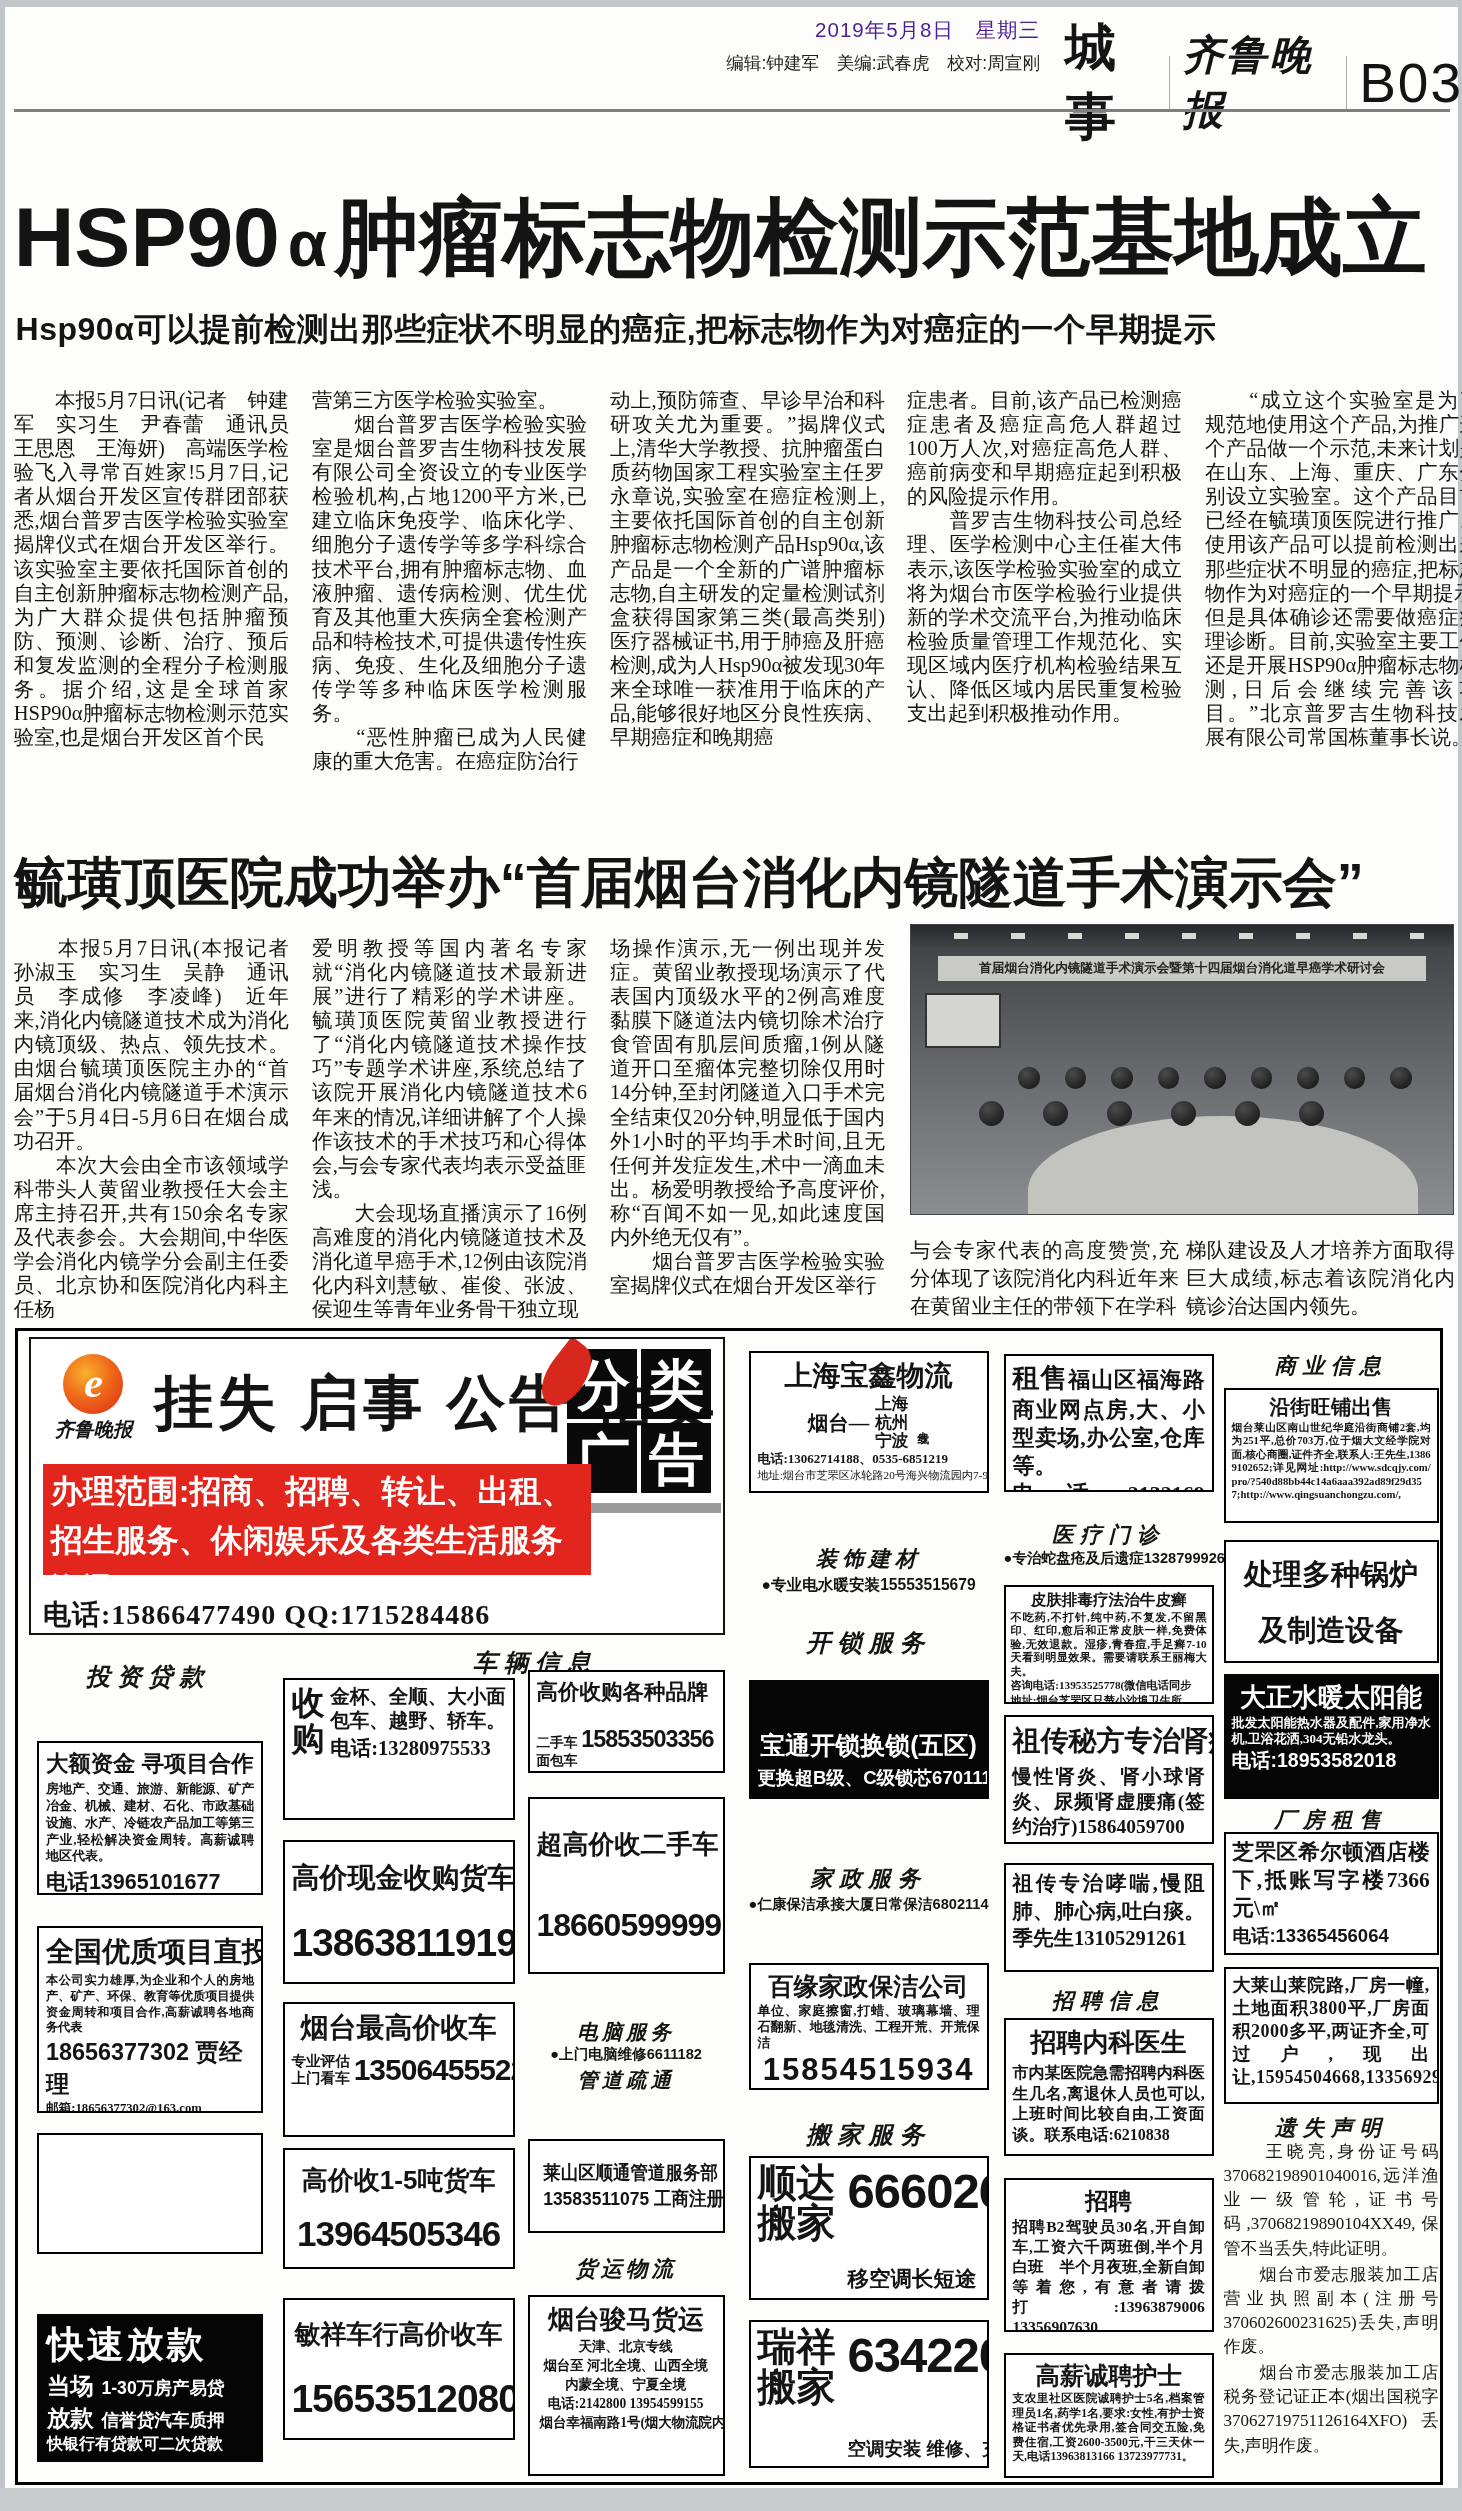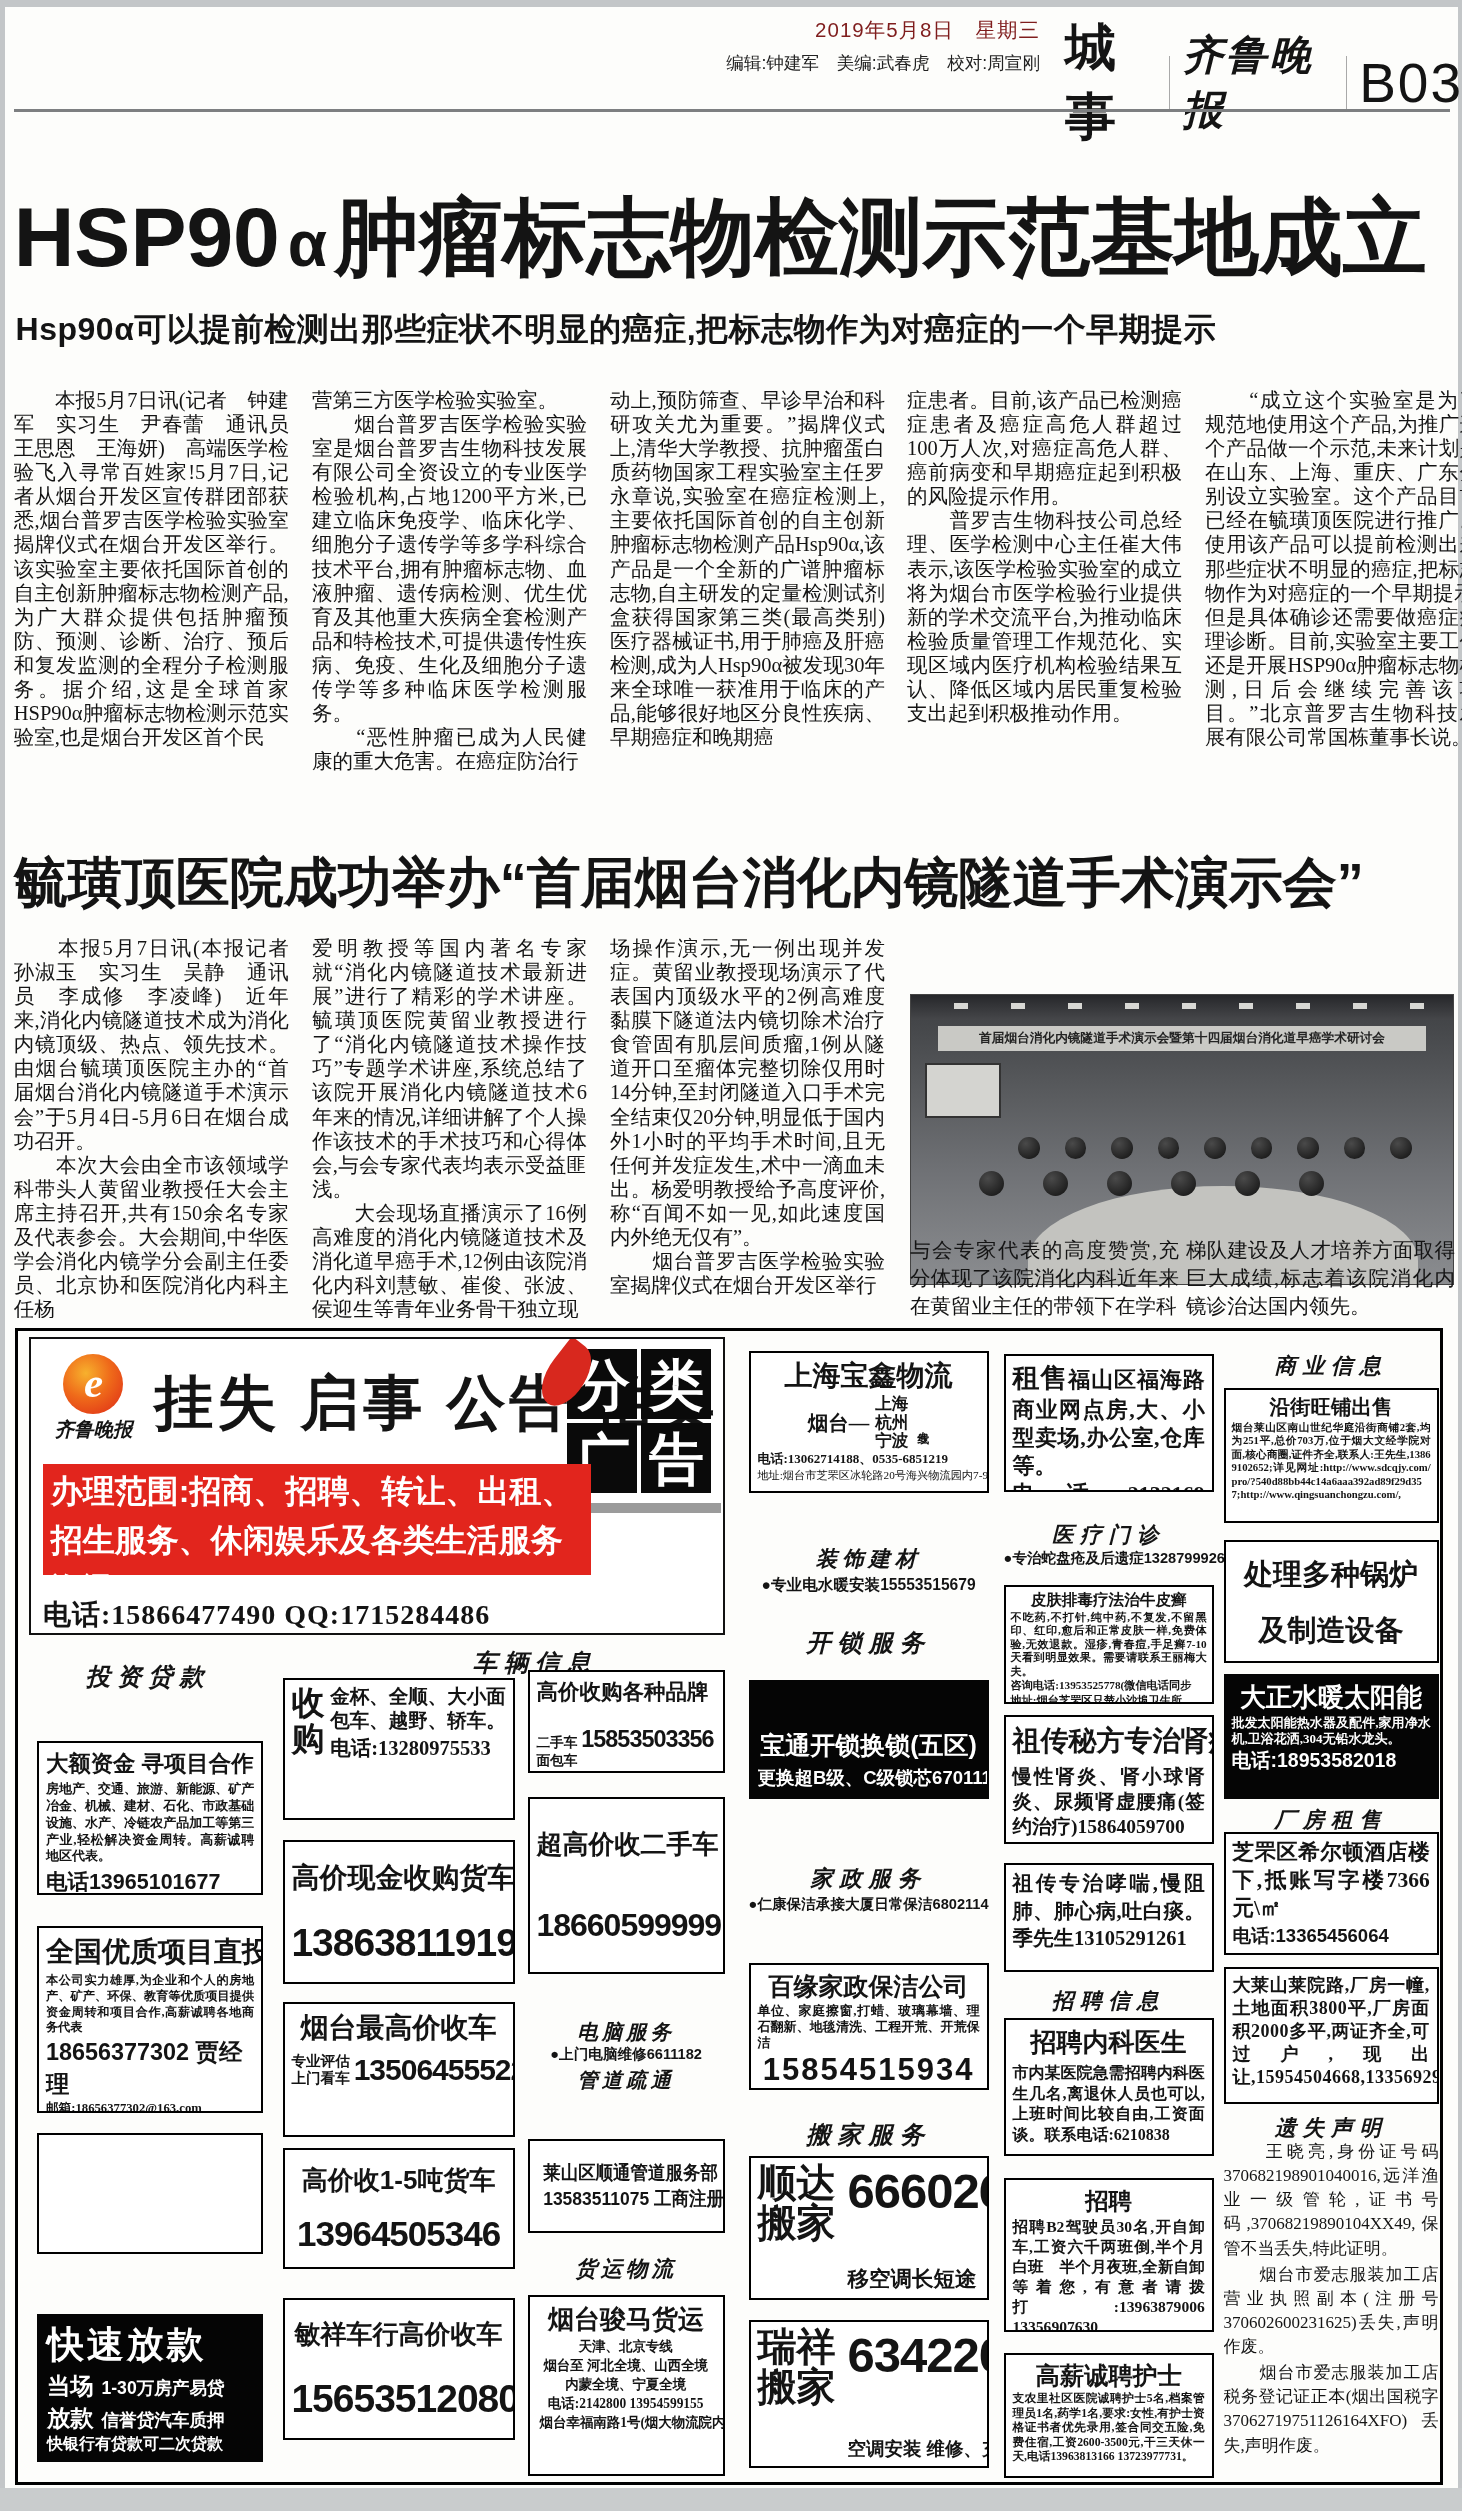--- a/index.html
+++ b/index.html
@@ -6,21 +6,21 @@
   body{background:#9ea1a3;font-family:"Liberation Serif","DejaVu Serif",serif;}
   #page{position:relative;width:1463px;height:2511px;background:#fdfdfb;margin:0 auto;overflow:hidden;color:#141414;}
   .edge{position:absolute;background:#c3c6c8;}
   #edge-top{left:0;top:0;width:1463px;height:6.8px;}
   #edge-bottom{left:0;top:2488px;width:1463px;height:23.4px;background:#c9cccd;}
   #edge-left{left:0;top:0;width:4.9px;height:2511px;}
   #edge-right{left:1458px;top:0;width:4.9px;height:2511px;}
 
   
   #hdr-block{position:absolute;left:0;top:15.6px;width:1040px;text-align:right;font-family:"Liberation Sans","DejaVu Sans",sans-serif;}
-  #hdr-date{font-size:20.5px;letter-spacing:1px;color:#7f1d1d;}
+  #hdr-date{font-size:20.5px;letter-spacing:1px;color:#4c1d95;}
   #hdr-editors{font-size:17.6px;margin-top:7.8px;color:#222;}
   #masthead{position:absolute;left:1065px;top:13.7px;display:flex;align-items:center;}
   #sec-name{font-size:51px;font-weight:900;font-family:"Liberation Sans","DejaVu Sans",sans-serif;letter-spacing:2px;}
   .vbar{width:2px;height:53px;background:#a9a9a9;margin:0 11.7px;}
   #paper-name{font-size:41px;font-weight:700;font-style:italic;font-family:"Liberation Serif","DejaVu Serif",serif;letter-spacing:2.9px;}
   #page-no{font-size:55px;font-family:"Liberation Sans","DejaVu Sans",sans-serif;font-weight:400;letter-spacing:2px;}
   #hrule{position:absolute;left:13.7px;top:109px;width:1436px;height:2.9px;background:#7d7f81;}
 
   
   #a1-headline{position:absolute;left:13.7px;top:181px;width:1438px;font-family:"Liberation Sans","DejaVu Sans",sans-serif;font-size:84px;font-weight:900;white-space:nowrap;letter-spacing:0px;}
@@ -29,21 +29,21 @@
   .ncol{position:absolute;top:388px;width:275px;height:386px;font-size:20.5px;line-height:1.175;overflow:hidden;}
   .apara{margin:0;text-align:justify;}
   #a1c1{left:13.7px;} #a1c2{left:312px;} #a1c3{left:610px;} #a1c4{left:907px;} #a1c5{left:1205px;}
 
   
   #a2-headline{position:absolute;left:13.7px;top:847px;width:1438px;font-family:"Liberation Sans","DejaVu Sans",sans-serif;font-size:54px;font-weight:900;white-space:nowrap;}
   .ncol2{position:absolute;top:936px;width:275px;height:382px;font-size:20.5px;line-height:1.175;overflow:hidden;}
   #a2c1{left:13.7px;} #a2c2{left:312px;} #a2c3{left:610px;}
 
   
-  #photo{position:absolute;left:910px;top:994px;width:542px;height:289px;border:1px solid #444;background:linear-gradient(180deg,#3c3e41 0%,#595b5e 34%,#707276 62%,#8b8d90 100%);overflow:hidden;}
+  #photo{position:absolute;left:910px;top:924px;width:542px;height:289px;border:1px solid #444;background:linear-gradient(180deg,#3c3e41 0%,#595b5e 34%,#707276 62%,#8b8d90 100%);overflow:hidden;}
   #ph-ceiling{position:absolute;left:0;top:0;width:542px;height:25px;background:linear-gradient(#26272a,#46474a);}
   #ph-lights{position:absolute;left:0;top:7.8px;width:542px;height:5.9px;background:repeating-linear-gradient(90deg,transparent 0 43px,#d8d8d4 43px 57px);}
   #ph-banner{position:absolute;left:27px;top:31px;width:488px;height:25px;background:#c9c9c5;color:#232323;font-size:12.7px;font-weight:700;text-align:center;line-height:25px;white-space:nowrap;overflow:hidden;font-family:"Liberation Sans","DejaVu Sans",sans-serif;}
   #ph-screen{position:absolute;left:13.7px;top:68px;width:72px;height:51px;background:#d4d4d0;border:2px solid #333;}
   #ph-table{position:absolute;left:117px;top:191px;width:390px;height:107px;background:#c3c3bf;border-radius:50% 50% 0 0/70% 70% 0 0;}
   .crowd{position:absolute;display:flex;gap:25px;}
   #crowd1{left:107px;top:142px;}
   #crowd2{left:68px;top:176px;gap:39px;}
   .head{width:21.5px;height:21.5px;border-radius:50%;background:radial-gradient(circle at 35% 30%,#4a4a4a,#101010);}
   #crowd2 .head{width:25px;height:25px;}

